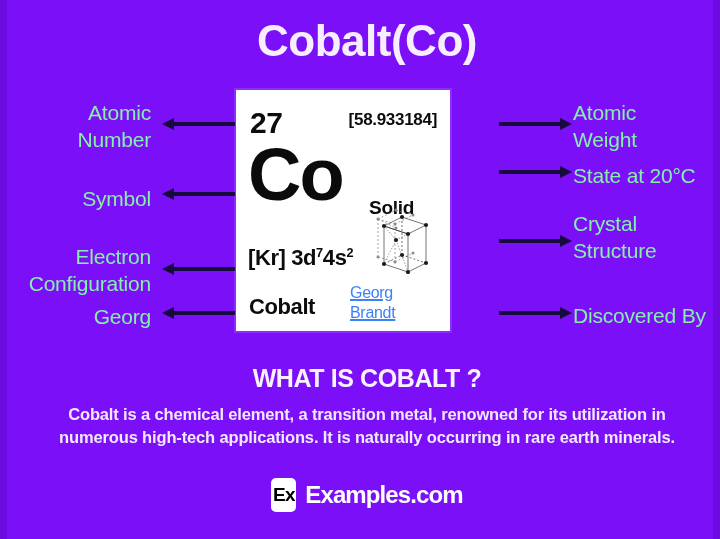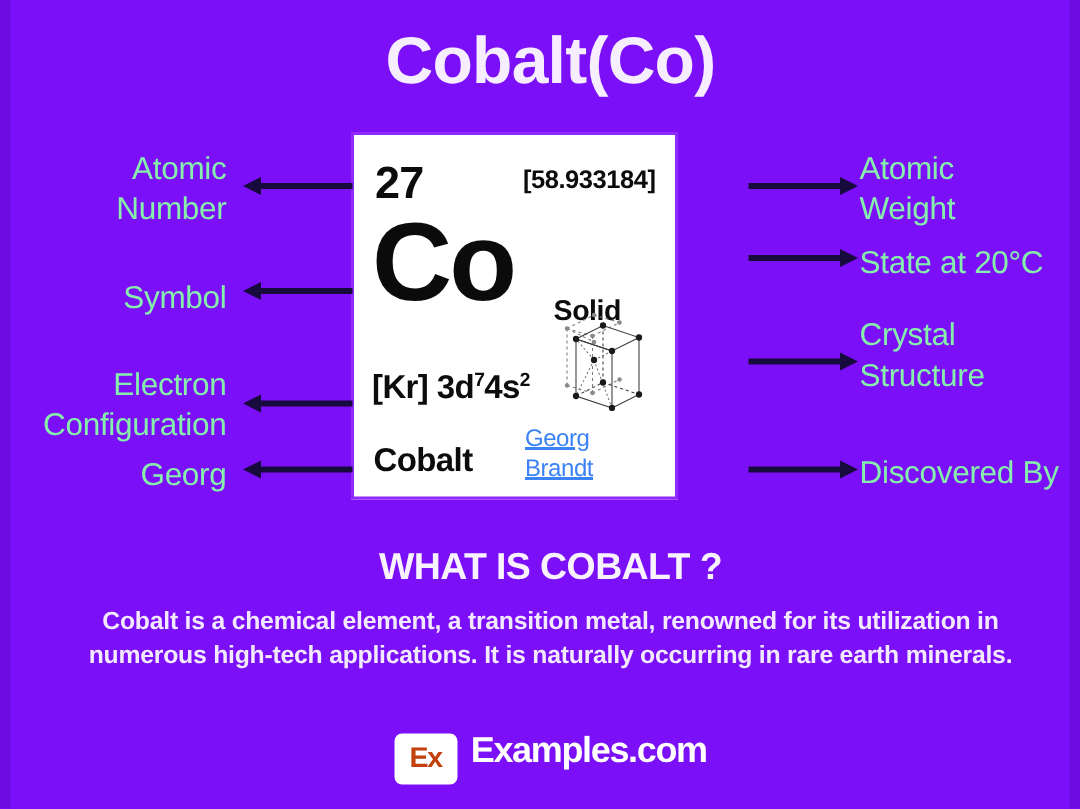--- a/index.html
+++ b/index.html
@@ -217,32 +217,31 @@
     top: 478px;
     left: 0;
     width: 720px;
     display: flex;
     align-items: center;
     justify-content: center;
     gap: 9px;
   }
 
   .logo-mark {
-    width: 42px;
+    width: 25px;
     height: 34px;
     background: #ffffff;
     border-radius: 5px;
     display: flex;
     align-items: center;
     justify-content: center;
-    color: #c2410c;
+    color: #000000;
     font-size: 19px;
     font-weight: 800;
     letter-spacing: -0.8px;
-    margin-top: 11px;
   }
 
   .logo-text {
     color: #ffffff;
     font-size: 24px;
     font-weight: 700;
     letter-spacing: -0.9px;
   }
 </style>
 </head>

